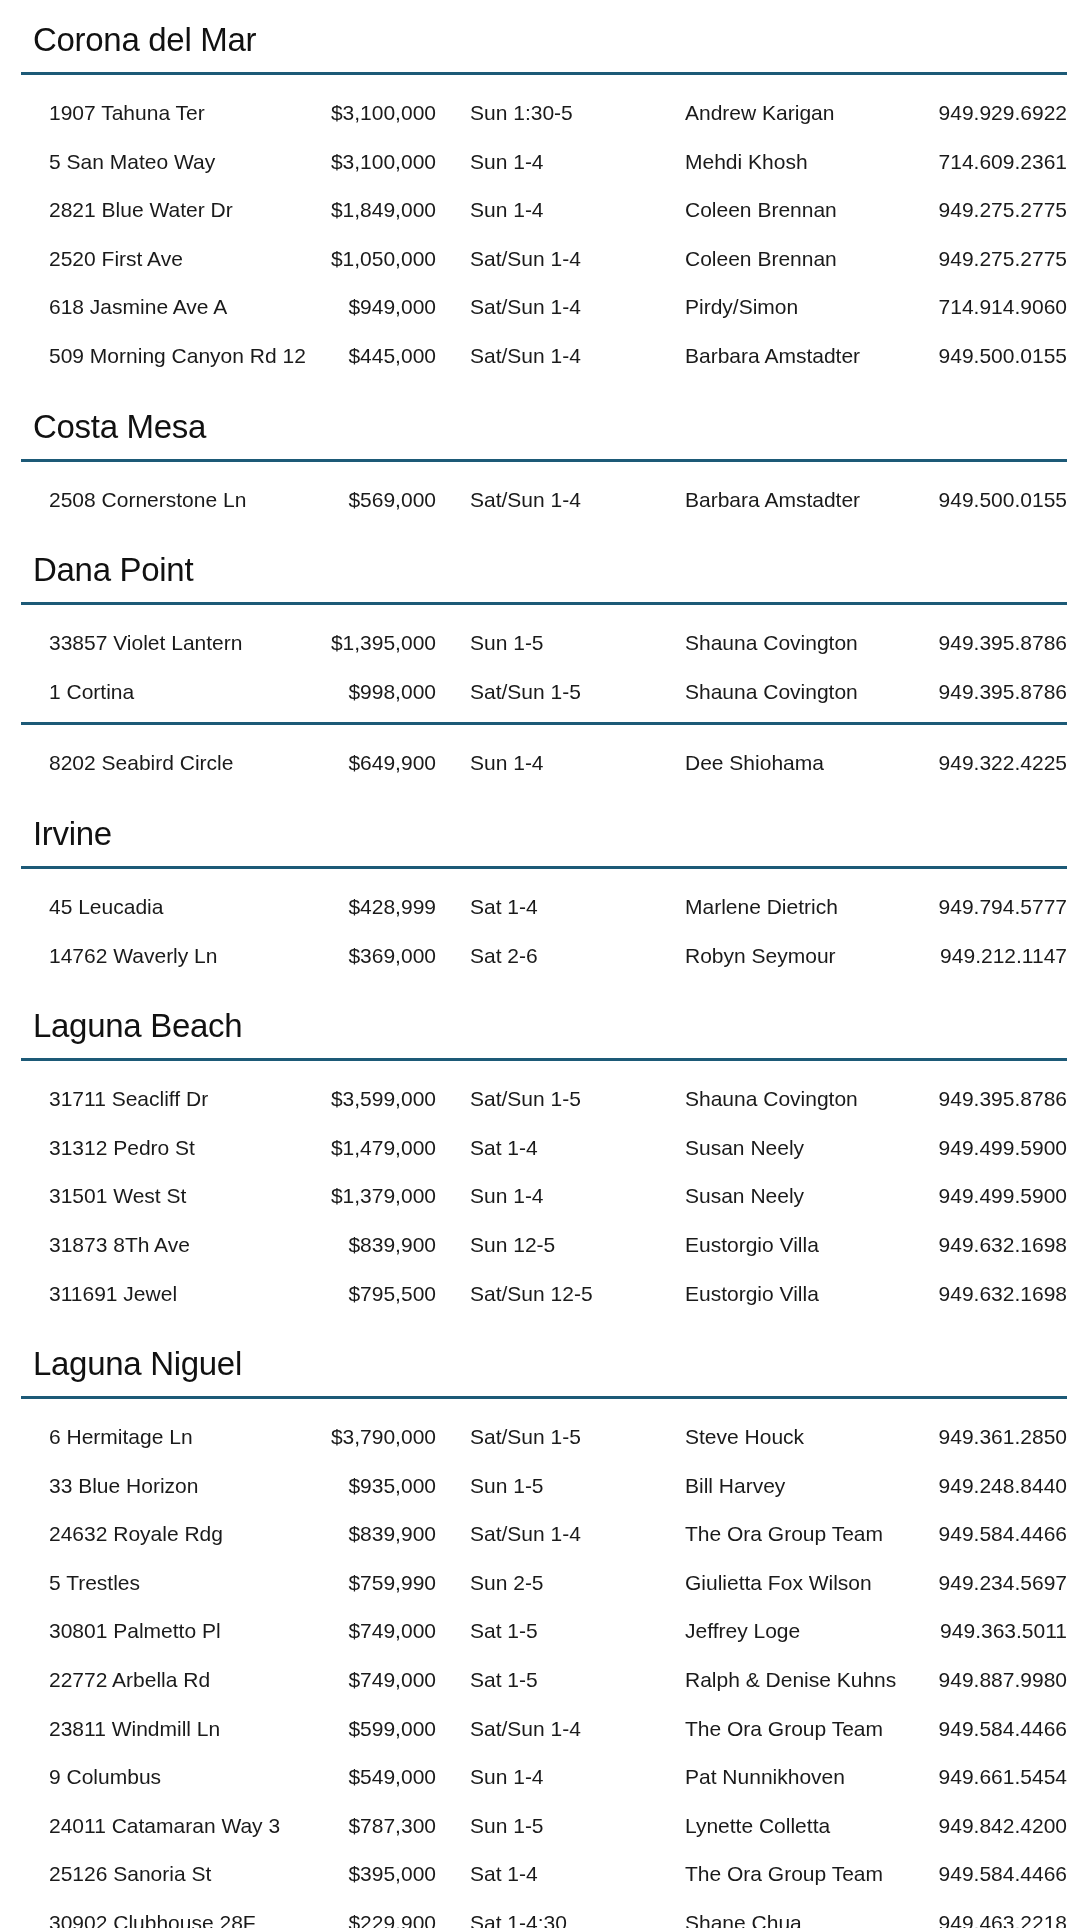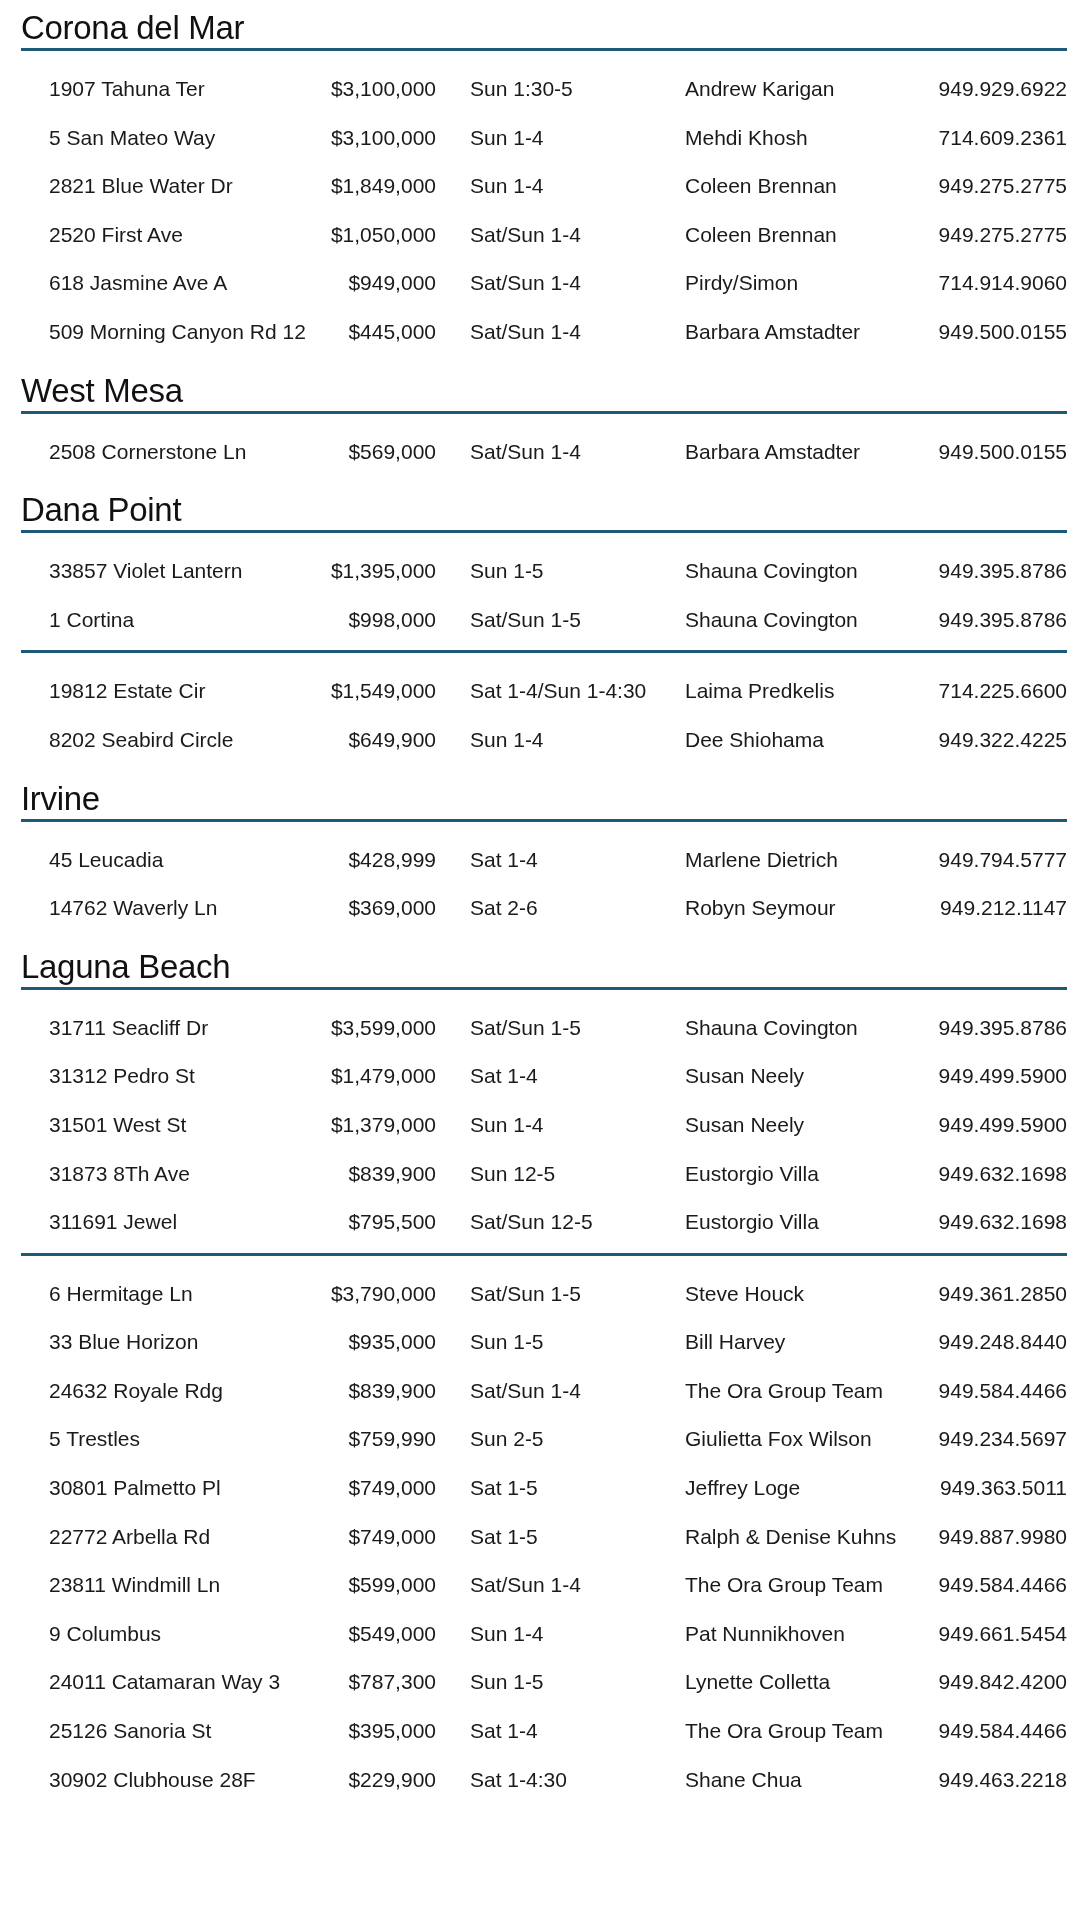--- a/index.html
+++ b/index.html
@@ -14,21 +14,21 @@
     .page { position: absolute; left: 21px; top: 0; width: 1046px; }
     .section { position: relative; }
     .city-heading {
       font-size: 33px;
       line-height: 40px;
       height: 40px;
       padding-top: 8px;
       color: #111;
       font-weight: normal;
       letter-spacing: -0.3px;
-      margin: 0;
+      margin: 12px;
     }
     .city-rule {
       height: 3px;
       background: #1d5a77;
       margin-top: 0px;
       margin-bottom: 20px;
     }
     .row {
       position: relative;
       height: 48.6px;
@@ -86,21 +86,21 @@
       </div>
       <div class="row">
         <span class="c-addr">509 Morning Canyon Rd 12</span>
         <span class="c-price">$445,000</span>
         <span class="c-time">Sat/Sun 1-4</span>
         <span class="c-agent">Barbara Amstadter</span>
         <span class="c-phone">949.500.0155</span>
       </div>
     </div>
     <div class="section">
-      <h2 class="city-heading">West Mesa</h2>
+      <h2 class="city-heading">Costa Mesa</h2>
       <div class="city-rule"></div>
       <div class="row">
         <span class="c-addr">2508 Cornerstone Ln</span>
         <span class="c-price">$569,000</span>
         <span class="c-time">Sat/Sun 1-4</span>
         <span class="c-agent">Barbara Amstadter</span>
         <span class="c-phone">949.500.0155</span>
       </div>
     </div>
     <div class="section">
@@ -117,27 +117,20 @@
         <span class="c-addr">1 Cortina</span>
         <span class="c-price">$998,000</span>
         <span class="c-time">Sat/Sun 1-5</span>
         <span class="c-agent">Shauna Covington</span>
         <span class="c-phone">949.395.8786</span>
       </div>
     </div>
     <div class="section">
       <div class="city-rule"></div>
       <div class="row">
-        <span class="c-addr">19812 Estate Cir</span>
-        <span class="c-price">$1,549,000</span>
-        <span class="c-time">Sat 1-4/Sun 1-4:30</span>
-        <span class="c-agent">Laima Predkelis</span>
-        <span class="c-phone">714.225.6600</span>
-      </div>
-      <div class="row">
         <span class="c-addr">8202 Seabird Circle</span>
         <span class="c-price">$649,900</span>
         <span class="c-time">Sun 1-4</span>
         <span class="c-agent">Dee Shiohama</span>
         <span class="c-phone">949.322.4225</span>
       </div>
     </div>
     <div class="section">
       <h2 class="city-heading">Irvine</h2>
       <div class="city-rule"></div>
@@ -189,20 +182,21 @@
       </div>
       <div class="row">
         <span class="c-addr">311691 Jewel</span>
         <span class="c-price">$795,500</span>
         <span class="c-time">Sat/Sun 12-5</span>
         <span class="c-agent">Eustorgio Villa</span>
         <span class="c-phone">949.632.1698</span>
       </div>
     </div>
     <div class="section">
+      <h2 class="city-heading">Laguna Niguel</h2>
       <div class="city-rule"></div>
       <div class="row">
         <span class="c-addr">6 Hermitage Ln</span>
         <span class="c-price">$3,790,000</span>
         <span class="c-time">Sat/Sun 1-5</span>
         <span class="c-agent">Steve Houck</span>
         <span class="c-phone">949.361.2850</span>
       </div>
       <div class="row">
         <span class="c-addr">33 Blue Horizon</span>

